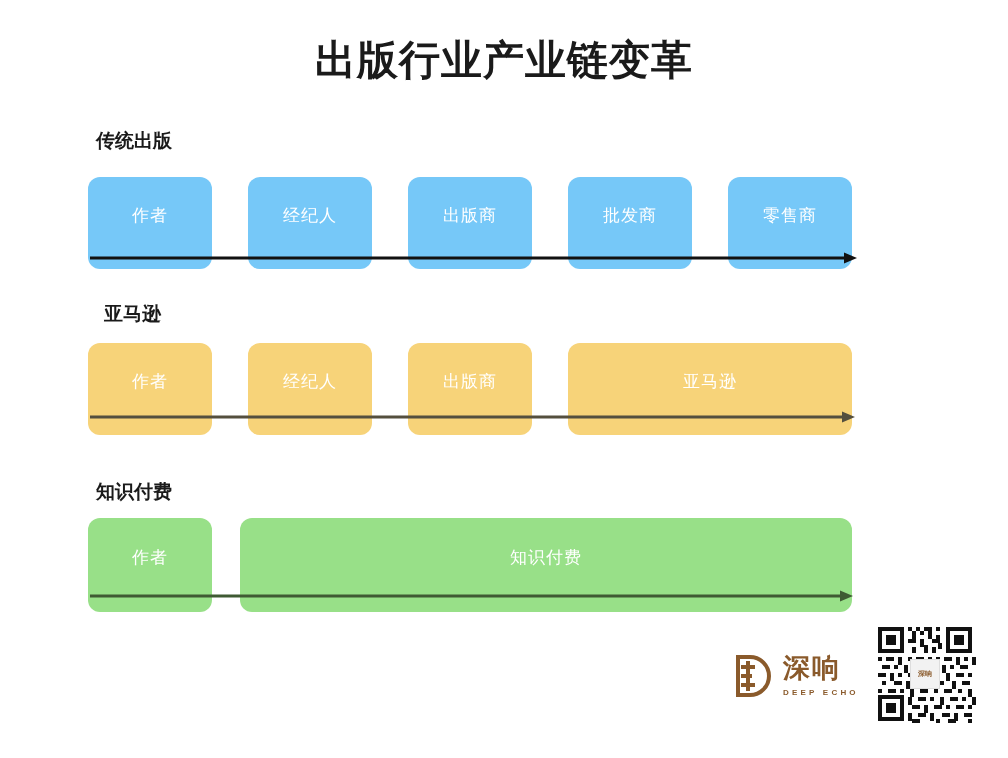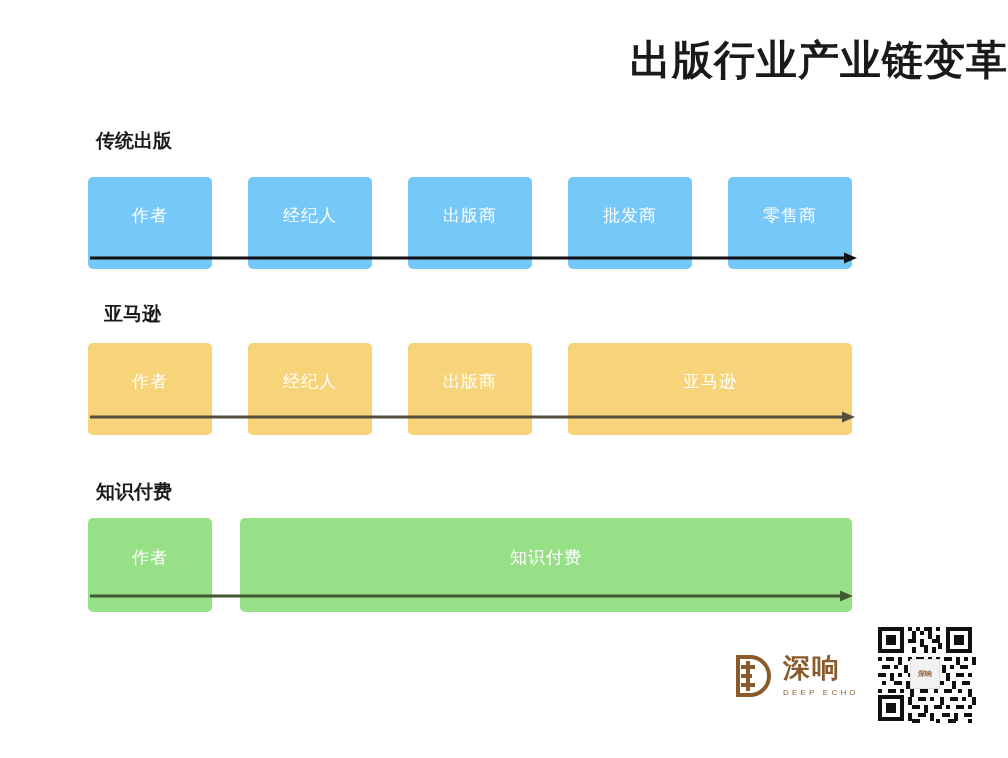--- a/index.html
+++ b/index.html
@@ -12,21 +12,21 @@
     position: relative;
     overflow: hidden;
   }
 
   
   .page-title {
     position: absolute;
     top: 36px;
     left: 0;
     width: 1008px;
-    text-align: right;
+    text-align: center;
     font-size: 41px;
     font-weight: bold;
     color: #1a1a1a;
     letter-spacing: 1px;
     line-height: 1.2;
   }
 
   
   .diagram { position: absolute; left: 0; top: 0; width: 932px; height: 758px; }
 
@@ -43,21 +43,21 @@
   .row {
     position: absolute;
     left: 88px;
     width: 768px;
     height: 92px;
   }
   .node {
     position: absolute;
     top: 0;
     height: 92px;
-    border-radius: 5px;
+    border-radius: 12px;
     display: flex;
     align-items: center;
     justify-content: center;
     color: #ffffff;
     font-size: 17px;
     font-weight: normal;
     letter-spacing: 1px;
     line-height: 1;
     padding-bottom: 16px;
   }
@@ -94,21 +94,21 @@
     font-weight: bold;
     color: #8a5a2b;
     line-height: 1;
     letter-spacing: 2px;
   }
   .brand-en {
     font-size: 8px;
     color: #8a5a2b;
     letter-spacing: 3.2px;
     margin-top: 6px;
-    font-weight: normal;
+    font-weight: bold;
   }
 
   .qr { position: absolute; left: 872px; top: 621px; width: 106px; height: 106px; }
   .qr svg { display: block; }
   .qr-center {
     position: absolute;
     left: 38px; top: 38px;
     width: 30px; height: 30px;
     background: #f2f2f2;
     border: 1px solid #dddddd;

